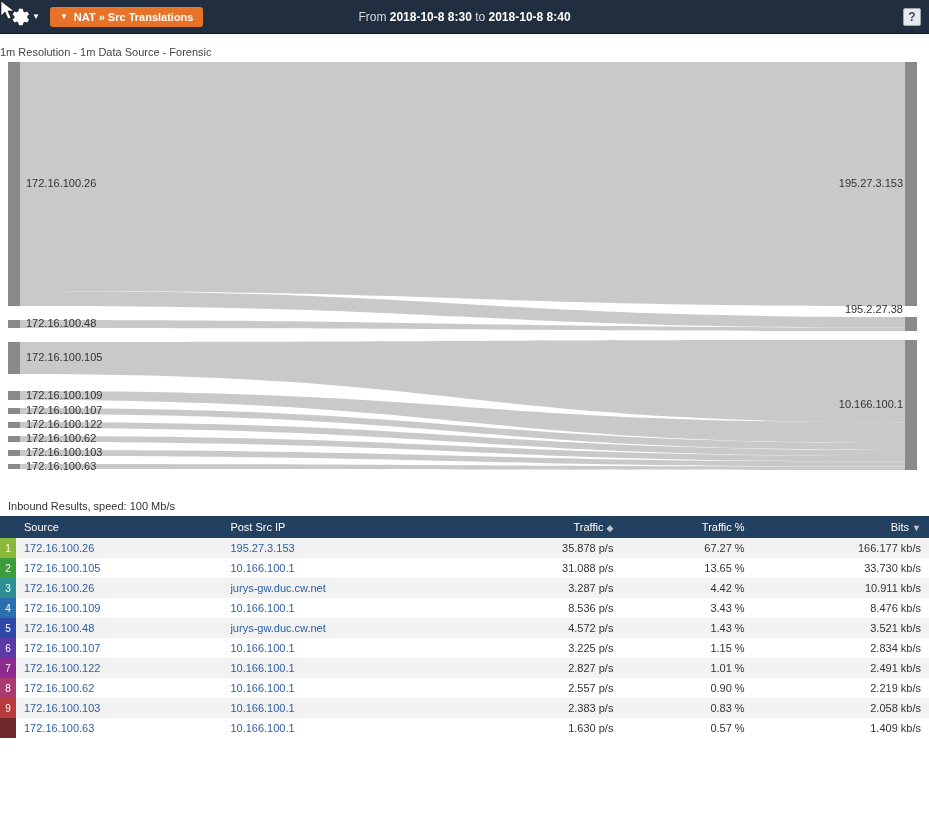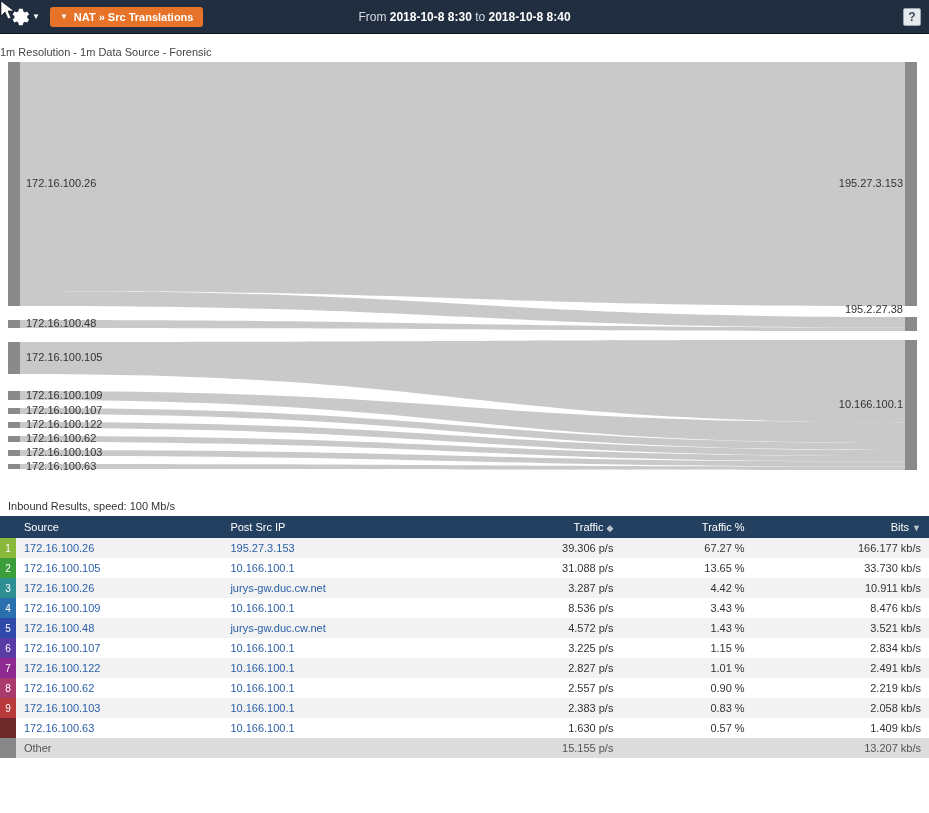--- a/index.html
+++ b/index.html
@@ -202,21 +202,21 @@
       <th class="num"><span>Traffic</span><span class="sort-icon">◆</span></th>
       <th class="num"><span>Traffic %</span></th>
       <th class="num"><span>Bits</span><span class="sort-icon">▼</span></th>
     </tr>
   </thead>
   <tbody id="tbody">
       <tr>
         <td class="idx" style="background:#8ab83b">1</td>
         <td><span class="link">172.16.100.26</span></td>
         <td><span class="link">195.27.3.153</span></td>
-        <td class="num">39.306 p/s</td>
+        <td class="num">35.878 p/s</td>
         <td class="num">67.27 %</td>
         <td class="num">166.177 kb/s</td>
       </tr>
       <tr>
         <td class="idx" style="background:#3b9e3b">2</td>
         <td><span class="link">172.16.100.105</span></td>
         <td><span class="link">10.166.100.1</span></td>
         <td class="num">31.088 p/s</td>
         <td class="num">13.65 %</td>
         <td class="num">33.730 kb/s</td>
@@ -278,22 +278,14 @@
         <td class="num">2.058 kb/s</td>
       </tr>
       <tr>
         <td class="idx" style="background:#6e2a2a"></td>
         <td><span class="link">172.16.100.63</span></td>
         <td><span class="link">10.166.100.1</span></td>
         <td class="num">1.630 p/s</td>
         <td class="num">0.57 %</td>
         <td class="num">1.409 kb/s</td>
       </tr>
-      <tr class="other-row">
-        <td class="idx" style="background:#888"></td>
-        <td>Other</td>
-        <td></td>
-        <td class="num">15.155 p/s</td>
-        <td class="num"></td>
-        <td class="num">13.207 kb/s</td>
-      </tr>
     </tbody>
 </table>
 
 </body></html>

